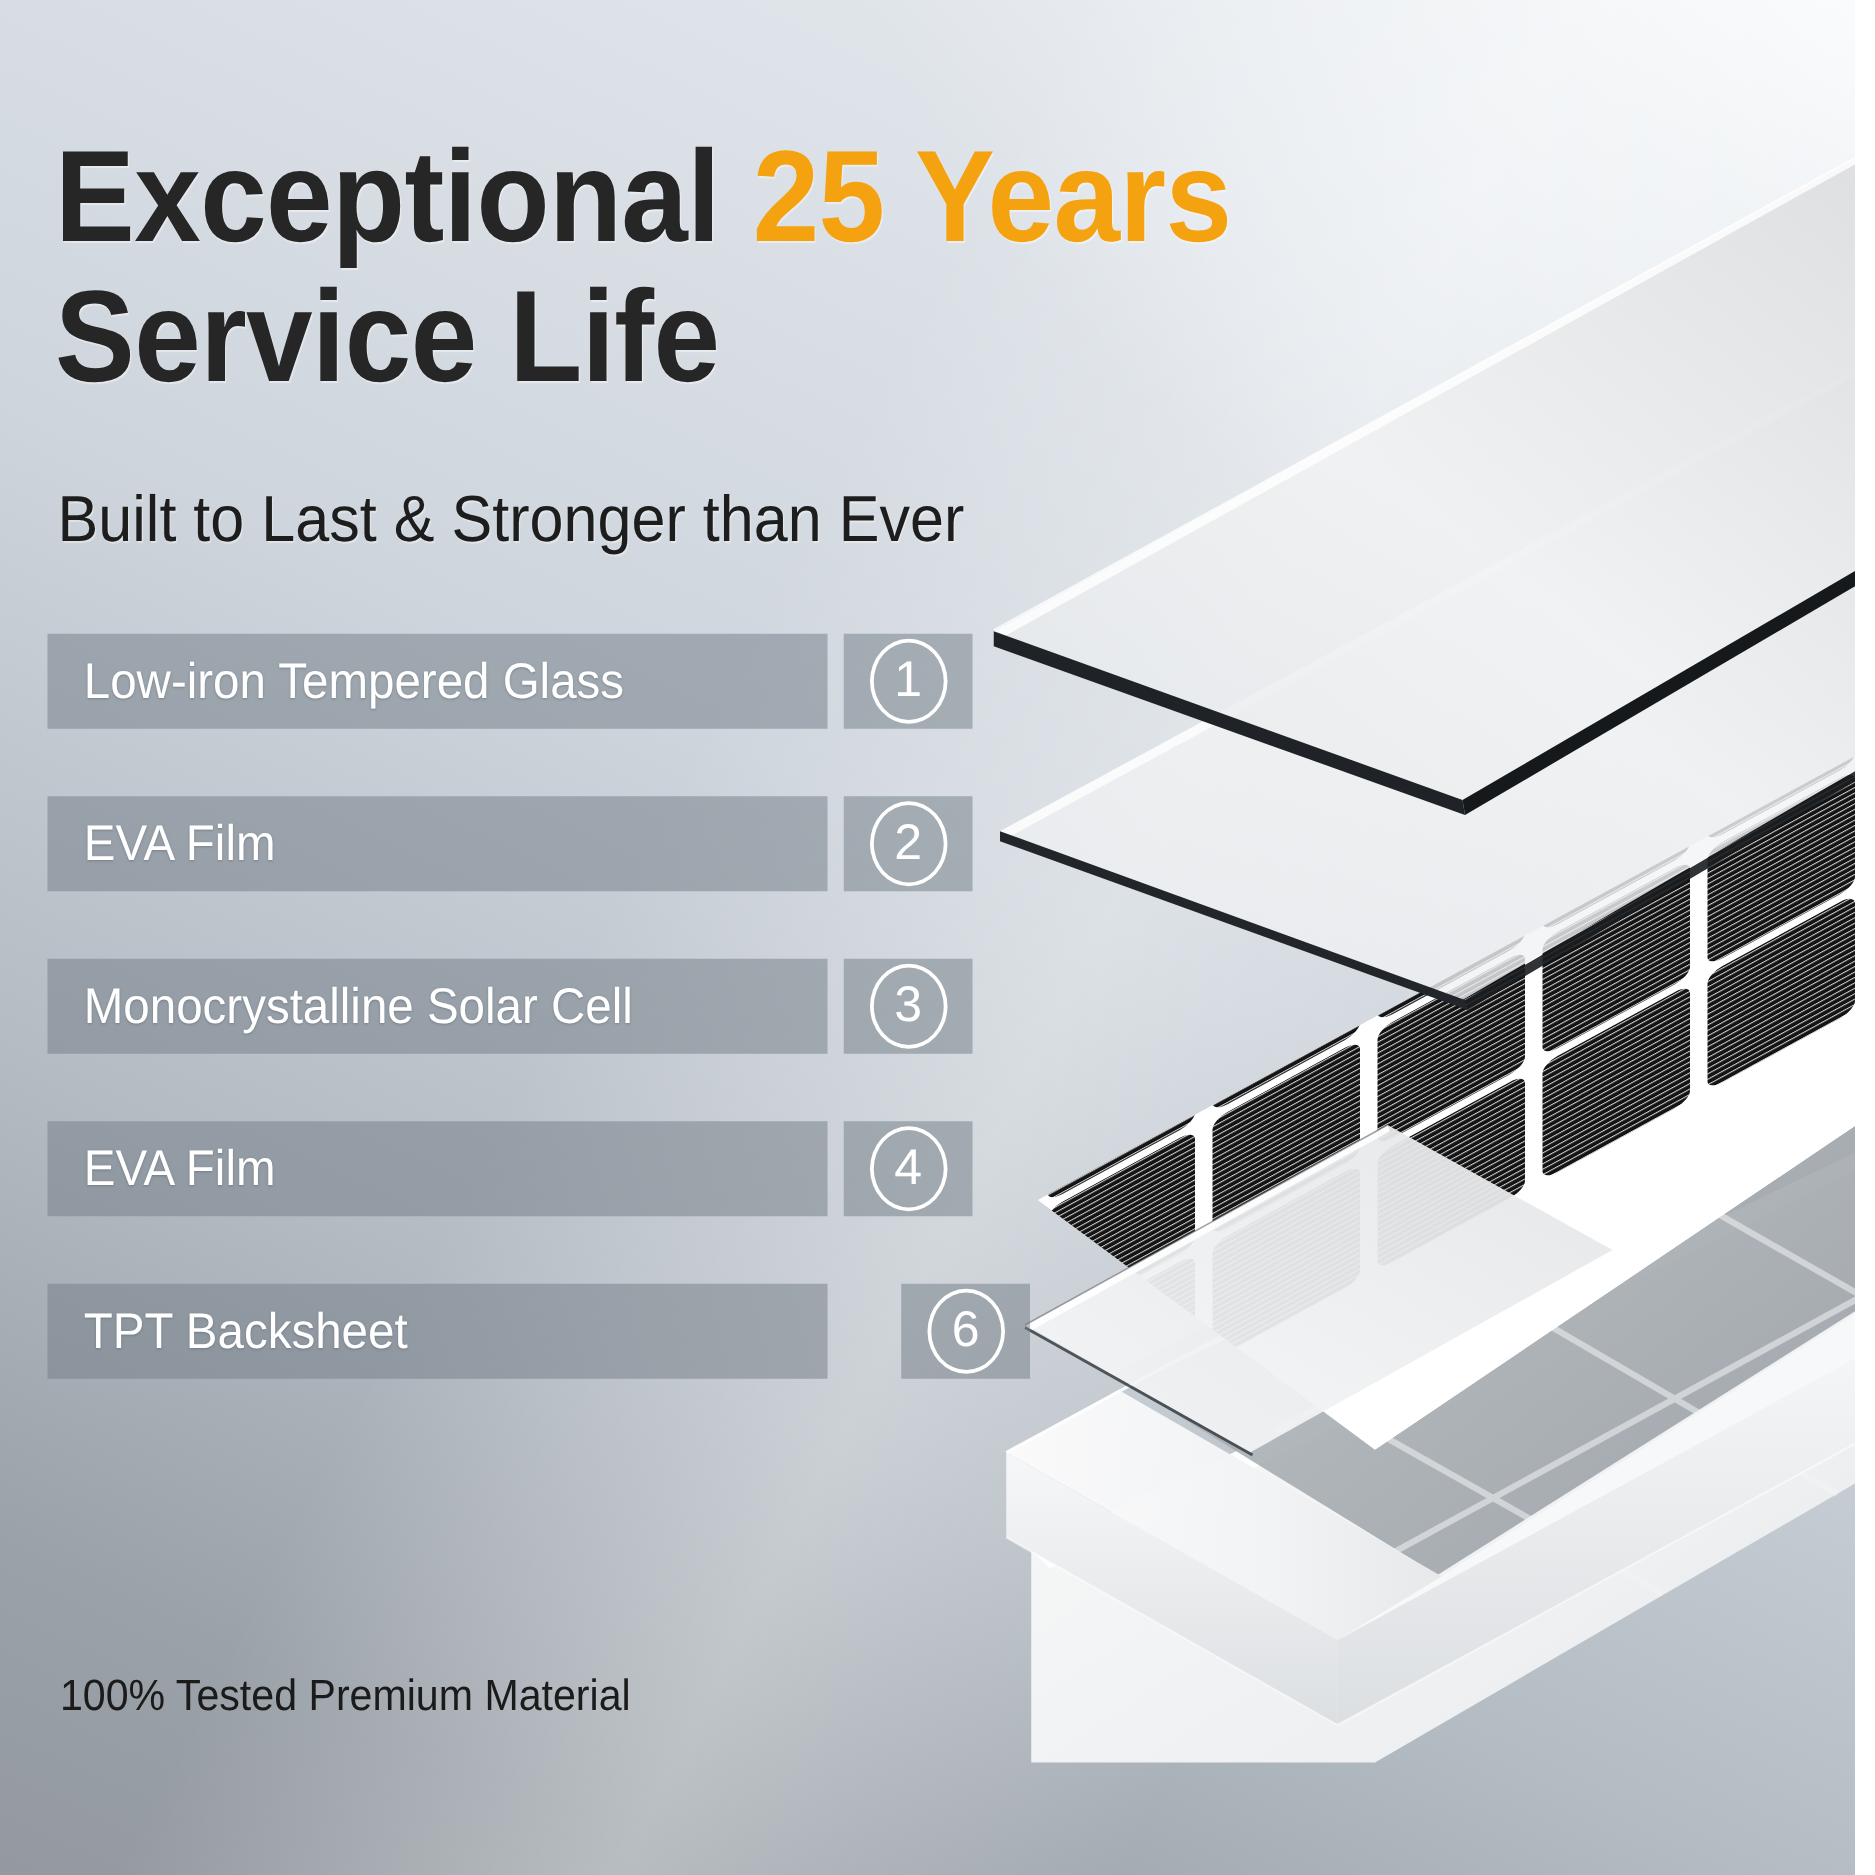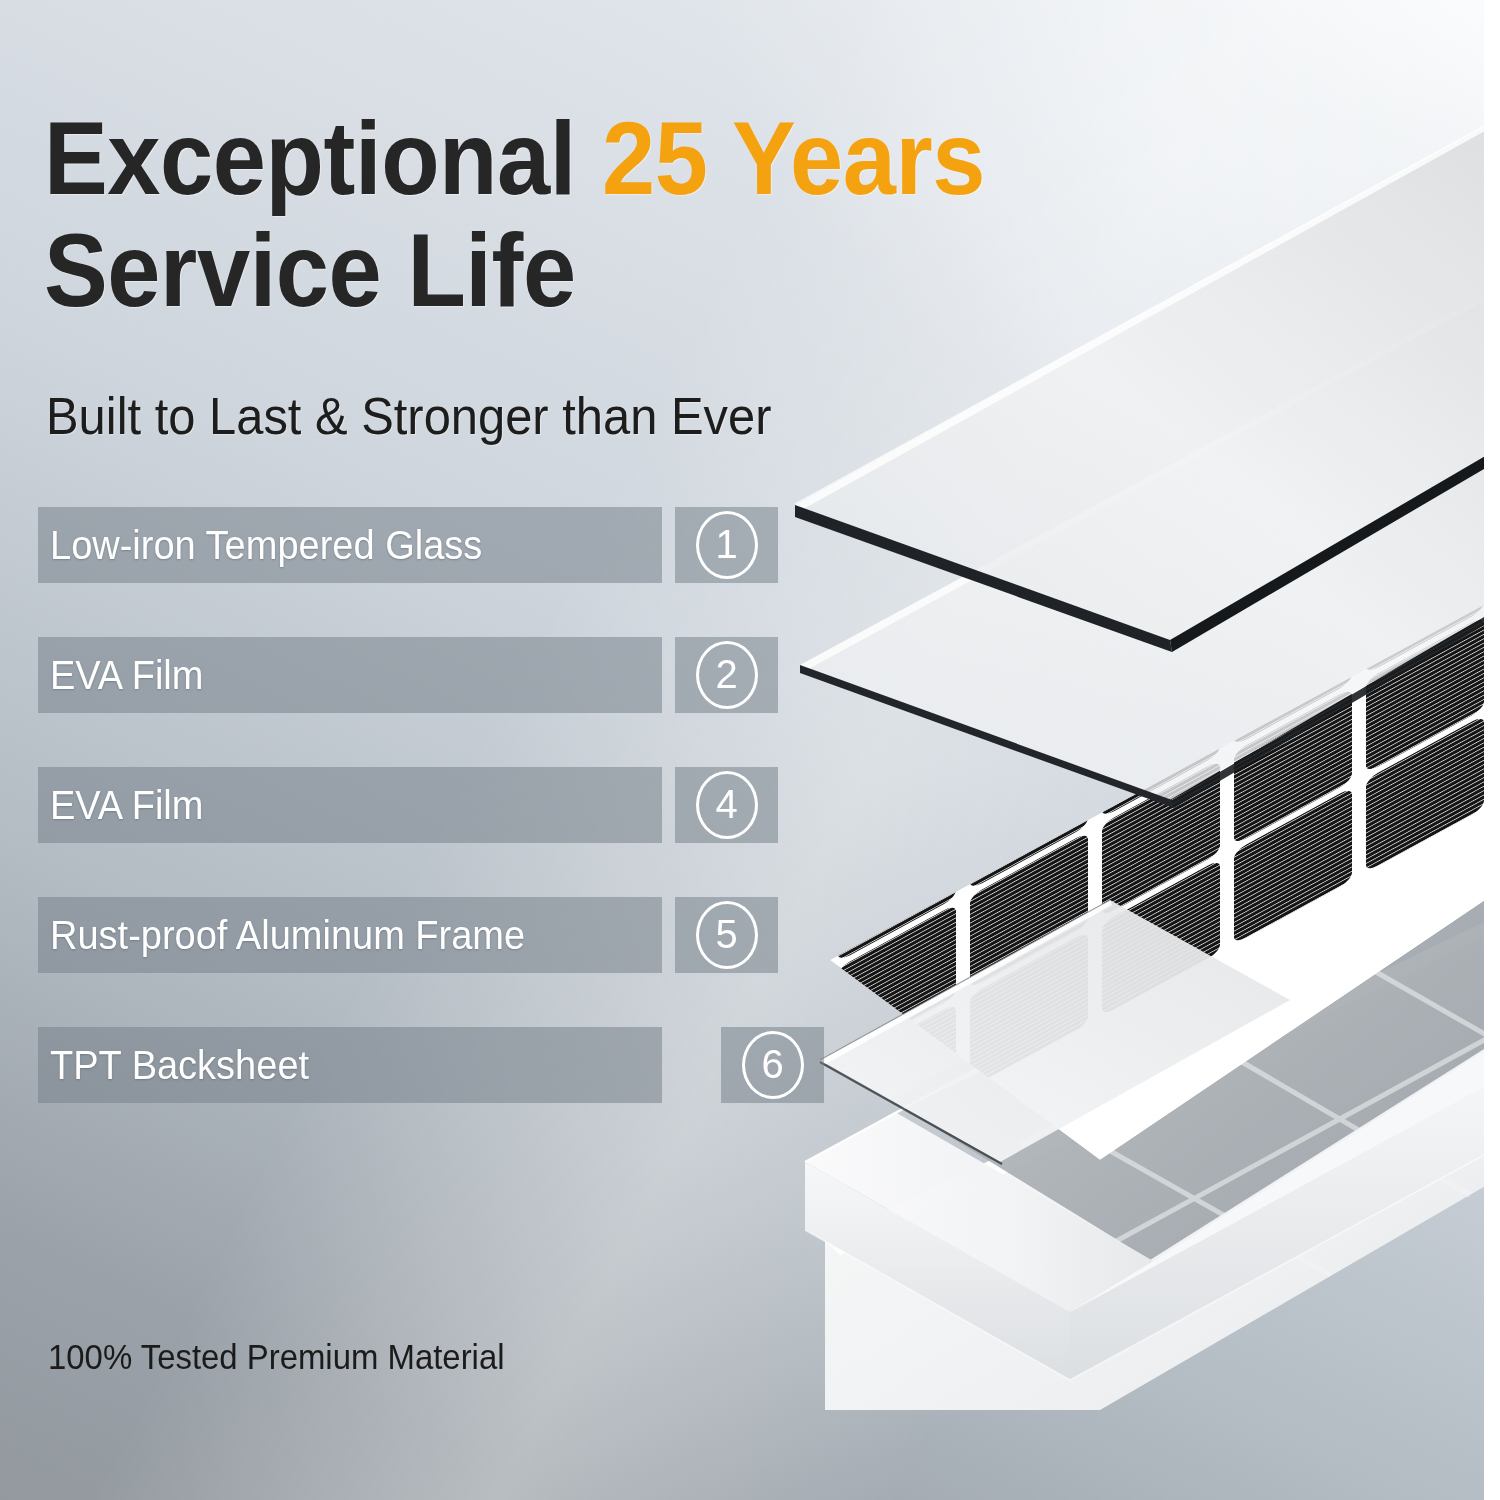--- a/index.html
+++ b/index.html
@@ -90,21 +90,21 @@
     display: flex;
     align-items: stretch;
   }
   .row:last-child { margin-bottom: 0; gap: 46px; }
 
   .bar {
     flex: 0 0 624px;
     background: rgba(116,126,136,0.52);
     display: flex;
     align-items: center;
-    padding-left: 12px;
+    padding-left: 29px;
     box-sizing: border-box;
   }
   .bar-text {
     font-size: 40px;
     color: #ffffff;
     font-family: "Liberation Sans Narrow", "Liberation Sans", sans-serif;
     transform: scaleX(0.95);
     transform-origin: left center;
     white-space: nowrap;
     text-shadow: 0 1px 2px rgba(60,70,80,0.35);
@@ -345,42 +345,42 @@
       <div class="bar">
         <span class="bar-text">EVA Film</span>
       </div>
       <div class="badge">
         <span class="badge-circle">
           <span class="badge-num">2</span>
         </span>
       </div>
     </div>
 
+    <div class="row">
+      <div class="bar">
+        <span class="bar-text">Monocrystalline Solar Cell</span>
+      </div>
+      <div class="badge">
+        <span class="badge-circle">
+          <span class="badge-num">3</span>
+        </span>
+      </div>
+    </div>
 
     <div class="row">
       <div class="bar">
         <span class="bar-text">EVA Film</span>
       </div>
       <div class="badge">
         <span class="badge-circle">
           <span class="badge-num">4</span>
         </span>
       </div>
     </div>
 
-    <div class="row">
-      <div class="bar">
-        <span class="bar-text">Rust-proof Aluminum Frame</span>
-      </div>
-      <div class="badge">
-        <span class="badge-circle">
-          <span class="badge-num">5</span>
-        </span>
-      </div>
-    </div>
 
     <div class="row">
       <div class="bar">
         <span class="bar-text">TPT Backsheet</span>
       </div>
       <div class="badge">
         <span class="badge-circle">
           <span class="badge-num">6</span>
         </span>
       </div>

